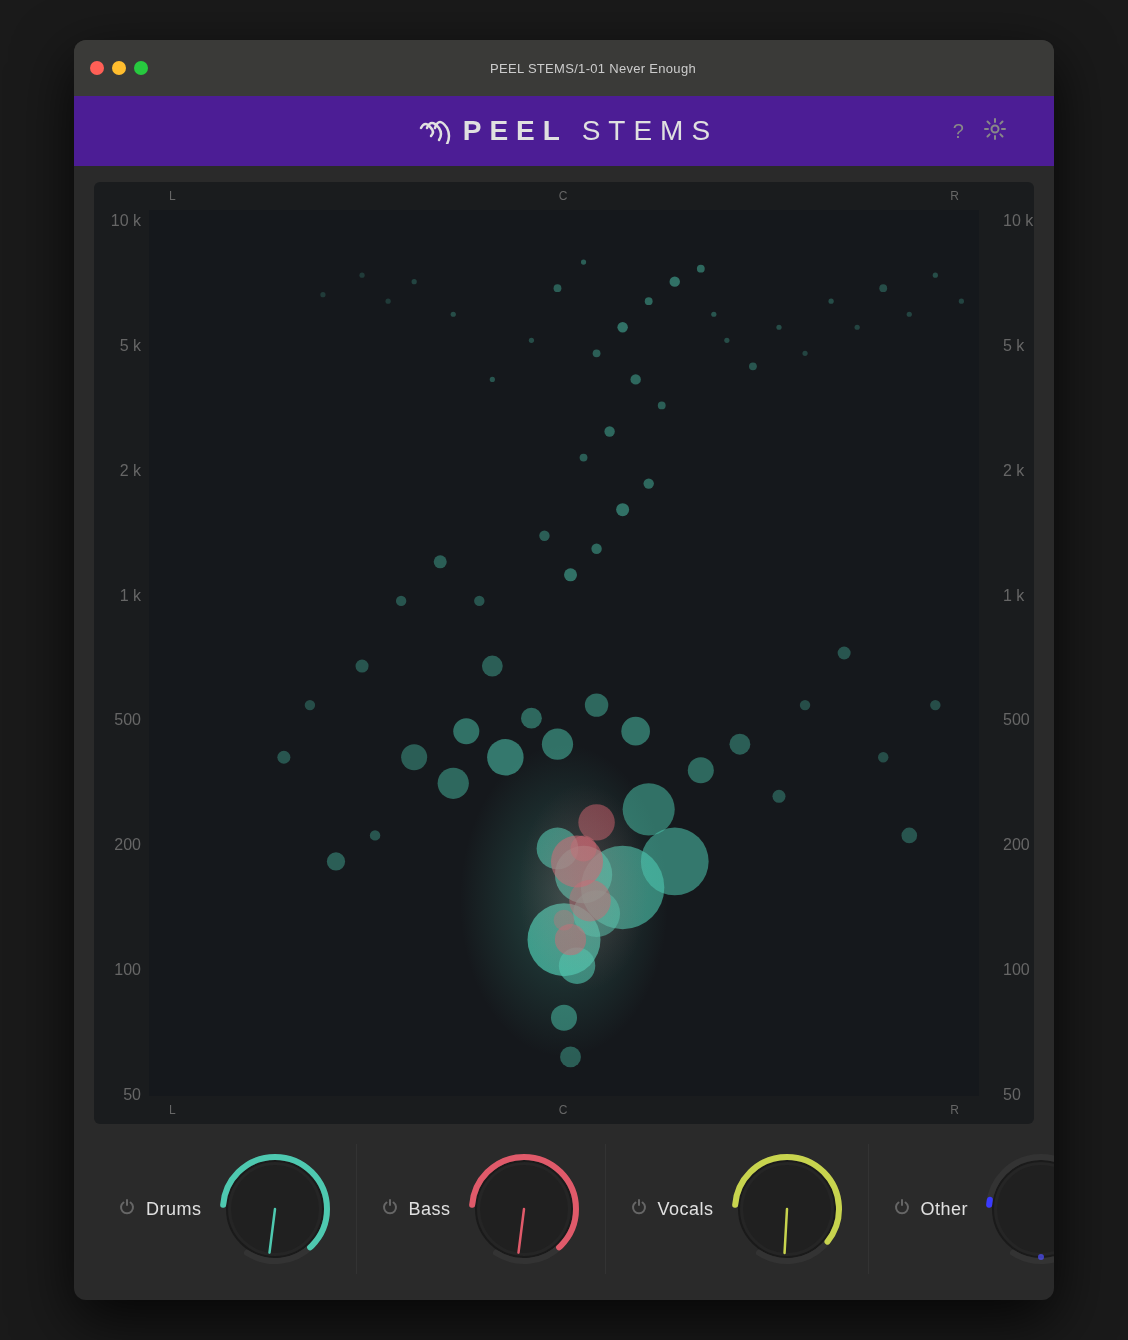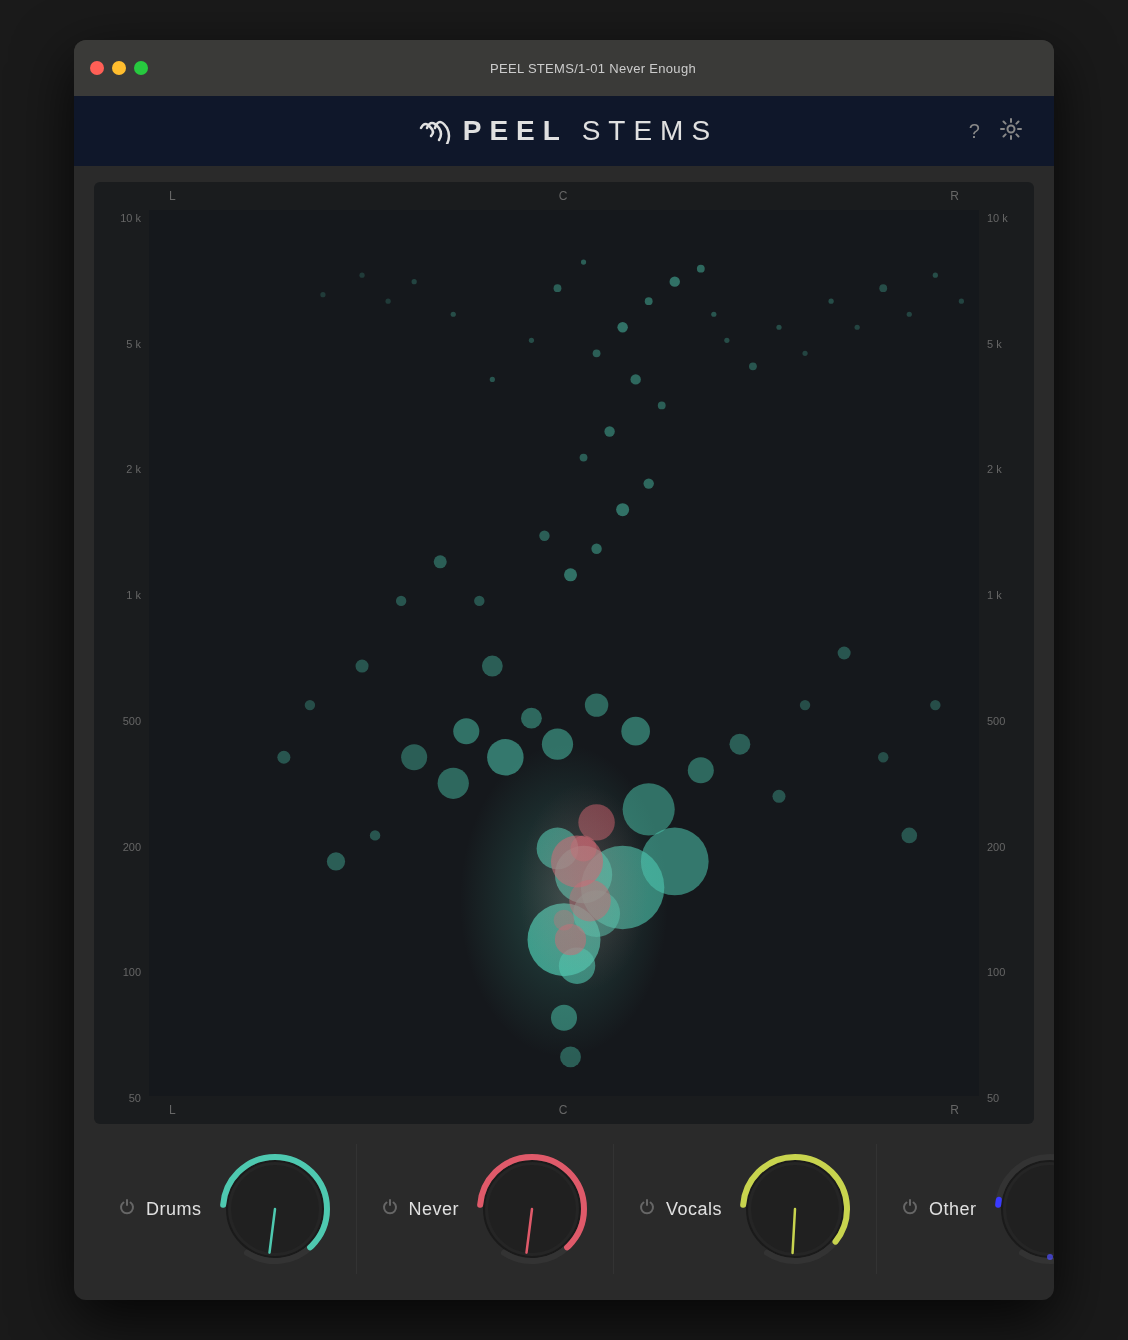--- a/index.html
+++ b/index.html
@@ -55,26 +55,26 @@
     .title-text {
       flex: 1;
       text-align: center;
       color: #cccccc;
       font-size: 13px;
       letter-spacing: 0.3px;
     }
 
     
     .app-header {
-      background: #0f172a;
+      background: #4c1d95;
       height: 70px;
       display: flex;
       align-items: center;
       justify-content: space-between;
-      padding: 0 32px;
+      padding: 0 48px;
       flex-shrink: 0;
       text-align: center;
     }
 
     .logo-area {
       display: flex;
       align-items: center;
       gap: 10px;
     }
 
@@ -144,21 +144,22 @@
       width: 55px;
       display: flex;
       flex-direction: column;
       justify-content: space-between;
       padding: 30px 0 20px 8px;
       text-align: left;
     }
 
     .y-label {
       color: #666;
-      font-size: 11px;
+      font-size: 16px;
+      padding-left: 16px;
     }
 
     .spectrum-main {
       flex: 1;
       position: relative;
     }
 
     .x-axis-top {
       position: absolute;
       top: 0;
@@ -499,21 +500,21 @@
       </div>
 
       <div class="stem-control">
         <div class="stem-header">
           <span class="power-icon">
             <svg width="18" height="18" viewBox="0 0 18 18" fill="none">
               <path d="M9 2v5" stroke="#666" stroke-width="2" stroke-linecap="round"></path>
               <path d="M5.5 4.5 A6 6 0 1 0 12.5 4.5" stroke="#666" stroke-width="2" fill="none" stroke-linecap="round"></path>
             </svg>
           </span>
-          <span class="stem-name">Never</span>
+          <span class="stem-name">Bass</span>
         </div>
         <div class="knob-wrapper">
           <svg class="knob-svg" viewBox="0 0 130 130">
             <circle cx="65" cy="65" r="48" fill="#252525" stroke="#1a1a1a" stroke-width="2"></circle>
             <circle cx="65" cy="65" r="44" fill="#202020"></circle>
             <circle cx="65" cy="65" r="52" fill="none" stroke="#333" stroke-width="6" stroke-dasharray="270 90" stroke-dashoffset="-45" stroke-linecap="round" transform="rotate(-225 65 65)"></circle>
             <circle cx="65" cy="65" r="52" fill="none" stroke="#e05a6a" stroke-width="6" stroke-dasharray="202 158" stroke-dashoffset="-45" stroke-linecap="round" transform="rotate(-225 65 65)"></circle>
             <line x1="65" y1="65" x2="107" y2="78" stroke="#e05a6a" stroke-width="2.5" stroke-linecap="round" transform="rotate(80 65 65)"></line>
           </svg>
         </div>

